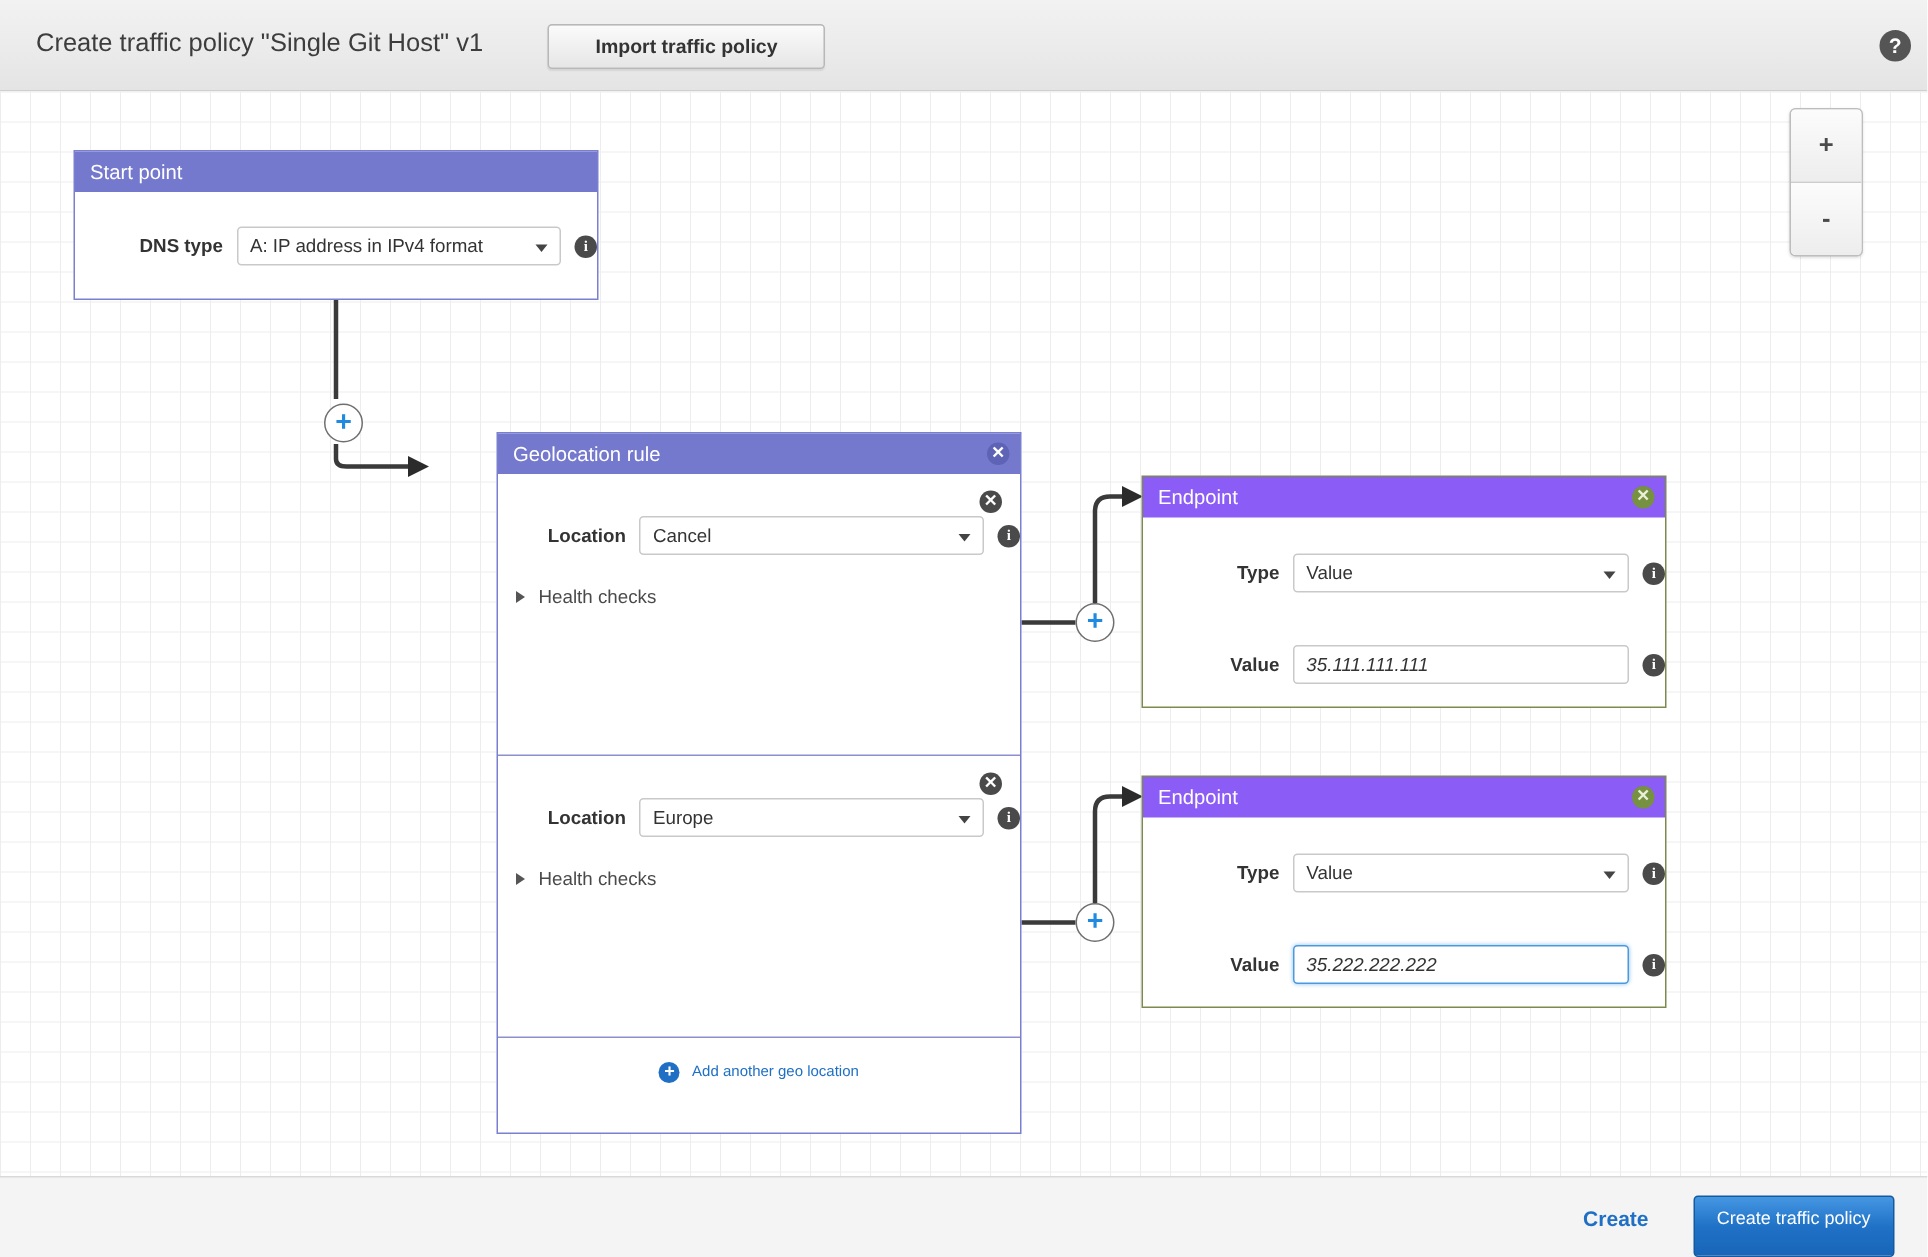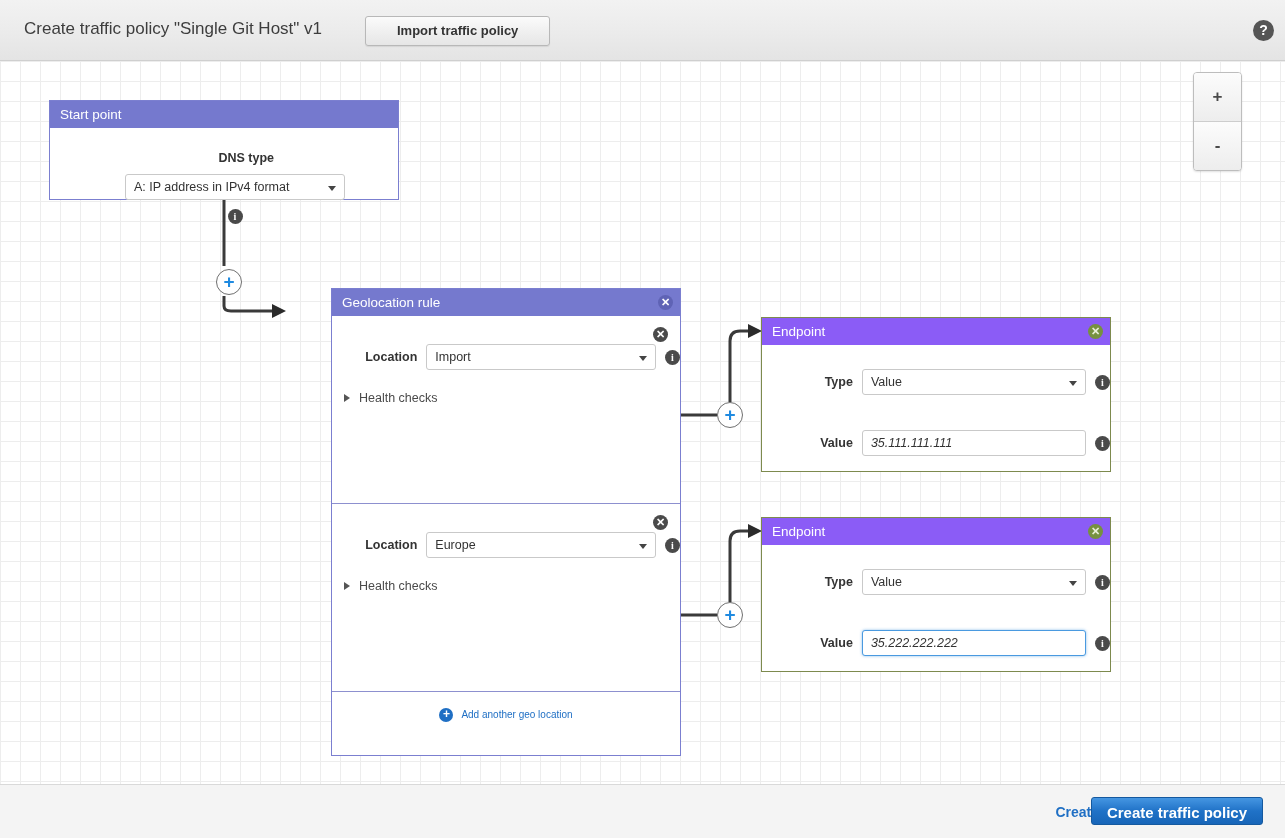--- a/index.html
+++ b/index.html
@@ -298,25 +298,25 @@
     top: 19px;
     color: #1f6fc4;
     font-size: 14px;
     font-weight: bold;
     cursor: pointer;
   }
   .create-btn {
     position: absolute;
     right: 22px;
     top: 12px;
-    height: 28px;
+    height: 41px;
     padding: 0 15px;
     line-height: 29px;
-    font-size: 15px;
-    font-weight: bold;
+    font-size: 12px;
+    font-weight: normal;
     color: #ffffff;
     background: linear-gradient(to bottom, #4596e2 0%, #2072c7 50%, #1765b8 100%);
     border: 1px solid #15599f;
     border-radius: 3px;
     cursor: pointer;
     box-sizing: border-box;
   }
 </style>
 </head>
 <body>
@@ -344,42 +344,42 @@
     <path d="M637,554 L717,554" stroke="#3a3a3a" stroke-width="3" fill="none"></path>
 
     <path d="M730,541 L730,480 Q730,470 740,470 L748,470" stroke="#3a3a3a" stroke-width="3" fill="none"></path>
     <polygon points="748,463 762,470 748,477" fill="#2b2b2b"></polygon>
   </svg>
 
   <div class="card card-purple" id="start-point">
     <div class="card-head head-purple">
       <span>Start point</span>
     </div>
-    <div class="field-row" style="margin-top:23px; padding-left:22px; gap:9px;flex-direction:column;">
+    <div class="field-row" style="margin-top:23px; padding-left:22px; gap:9px;">
       <div class="field-label" style="width:78px;">DNS type</div>
       <div class="select" style="width:220px;">
         <span>A: IP address in IPv4 format</span>
         <span class="caret"></span>
       </div>
       <div class="info-icon">i</div>
     </div>
   </div>
 
   <div class="card card-purple" id="geo-rule">
     <div class="card-head head-purple">
       <span>Geolocation rule</span>
       <span class="head-close on-purple">✕</span>
     </div>
 
     <div class="geo-section">
       <div class="sec-close" style="right:12px; top:11px;">✕</div>
       <div class="field-row" style="padding-top:28px; padding-left:24px; gap:9px;">
         <div class="field-label" style="width:62px;">Location</div>
         <div class="select" style="width:232px;">
-          <span>Import</span>
+          <span>Cancel</span>
           <span class="caret"></span>
         </div>
         <div class="info-icon">i</div>
       </div>
       <div class="health-row" style="margin-top:21px; padding-left:12px;">
         <span class="tri"></span>
         <span>Health checks</span>
       </div>
     </div>
 

